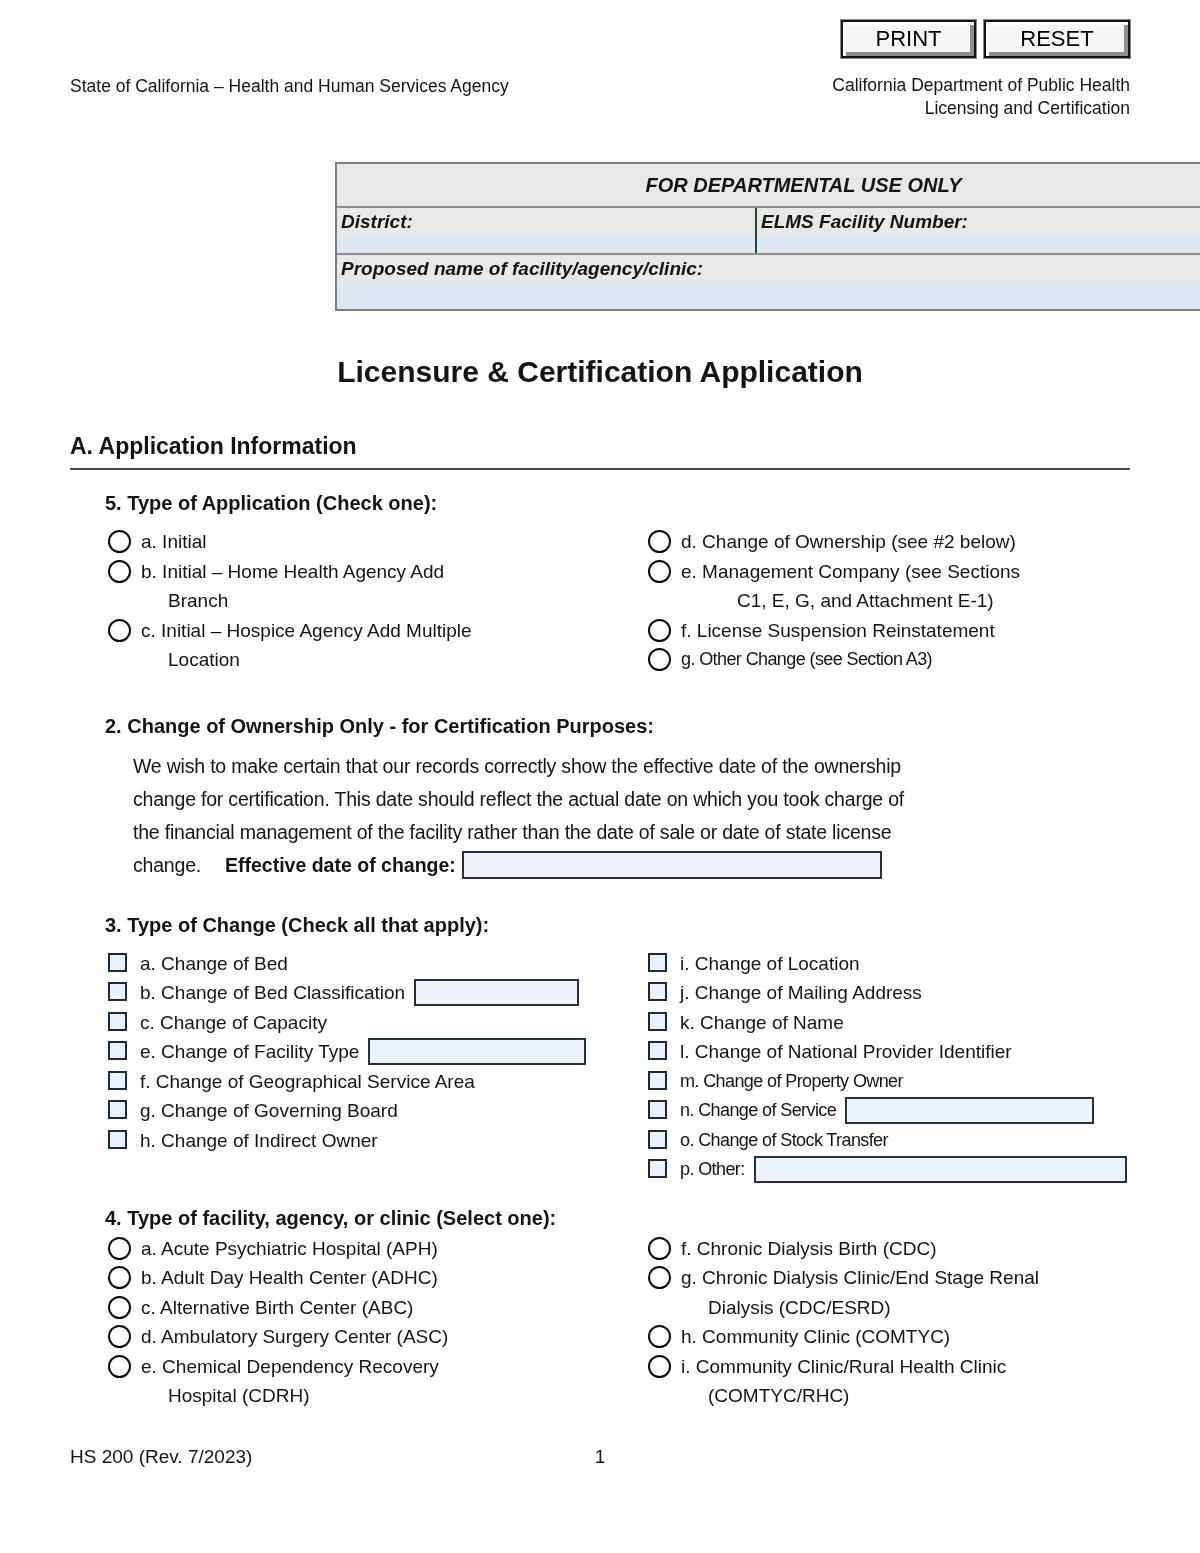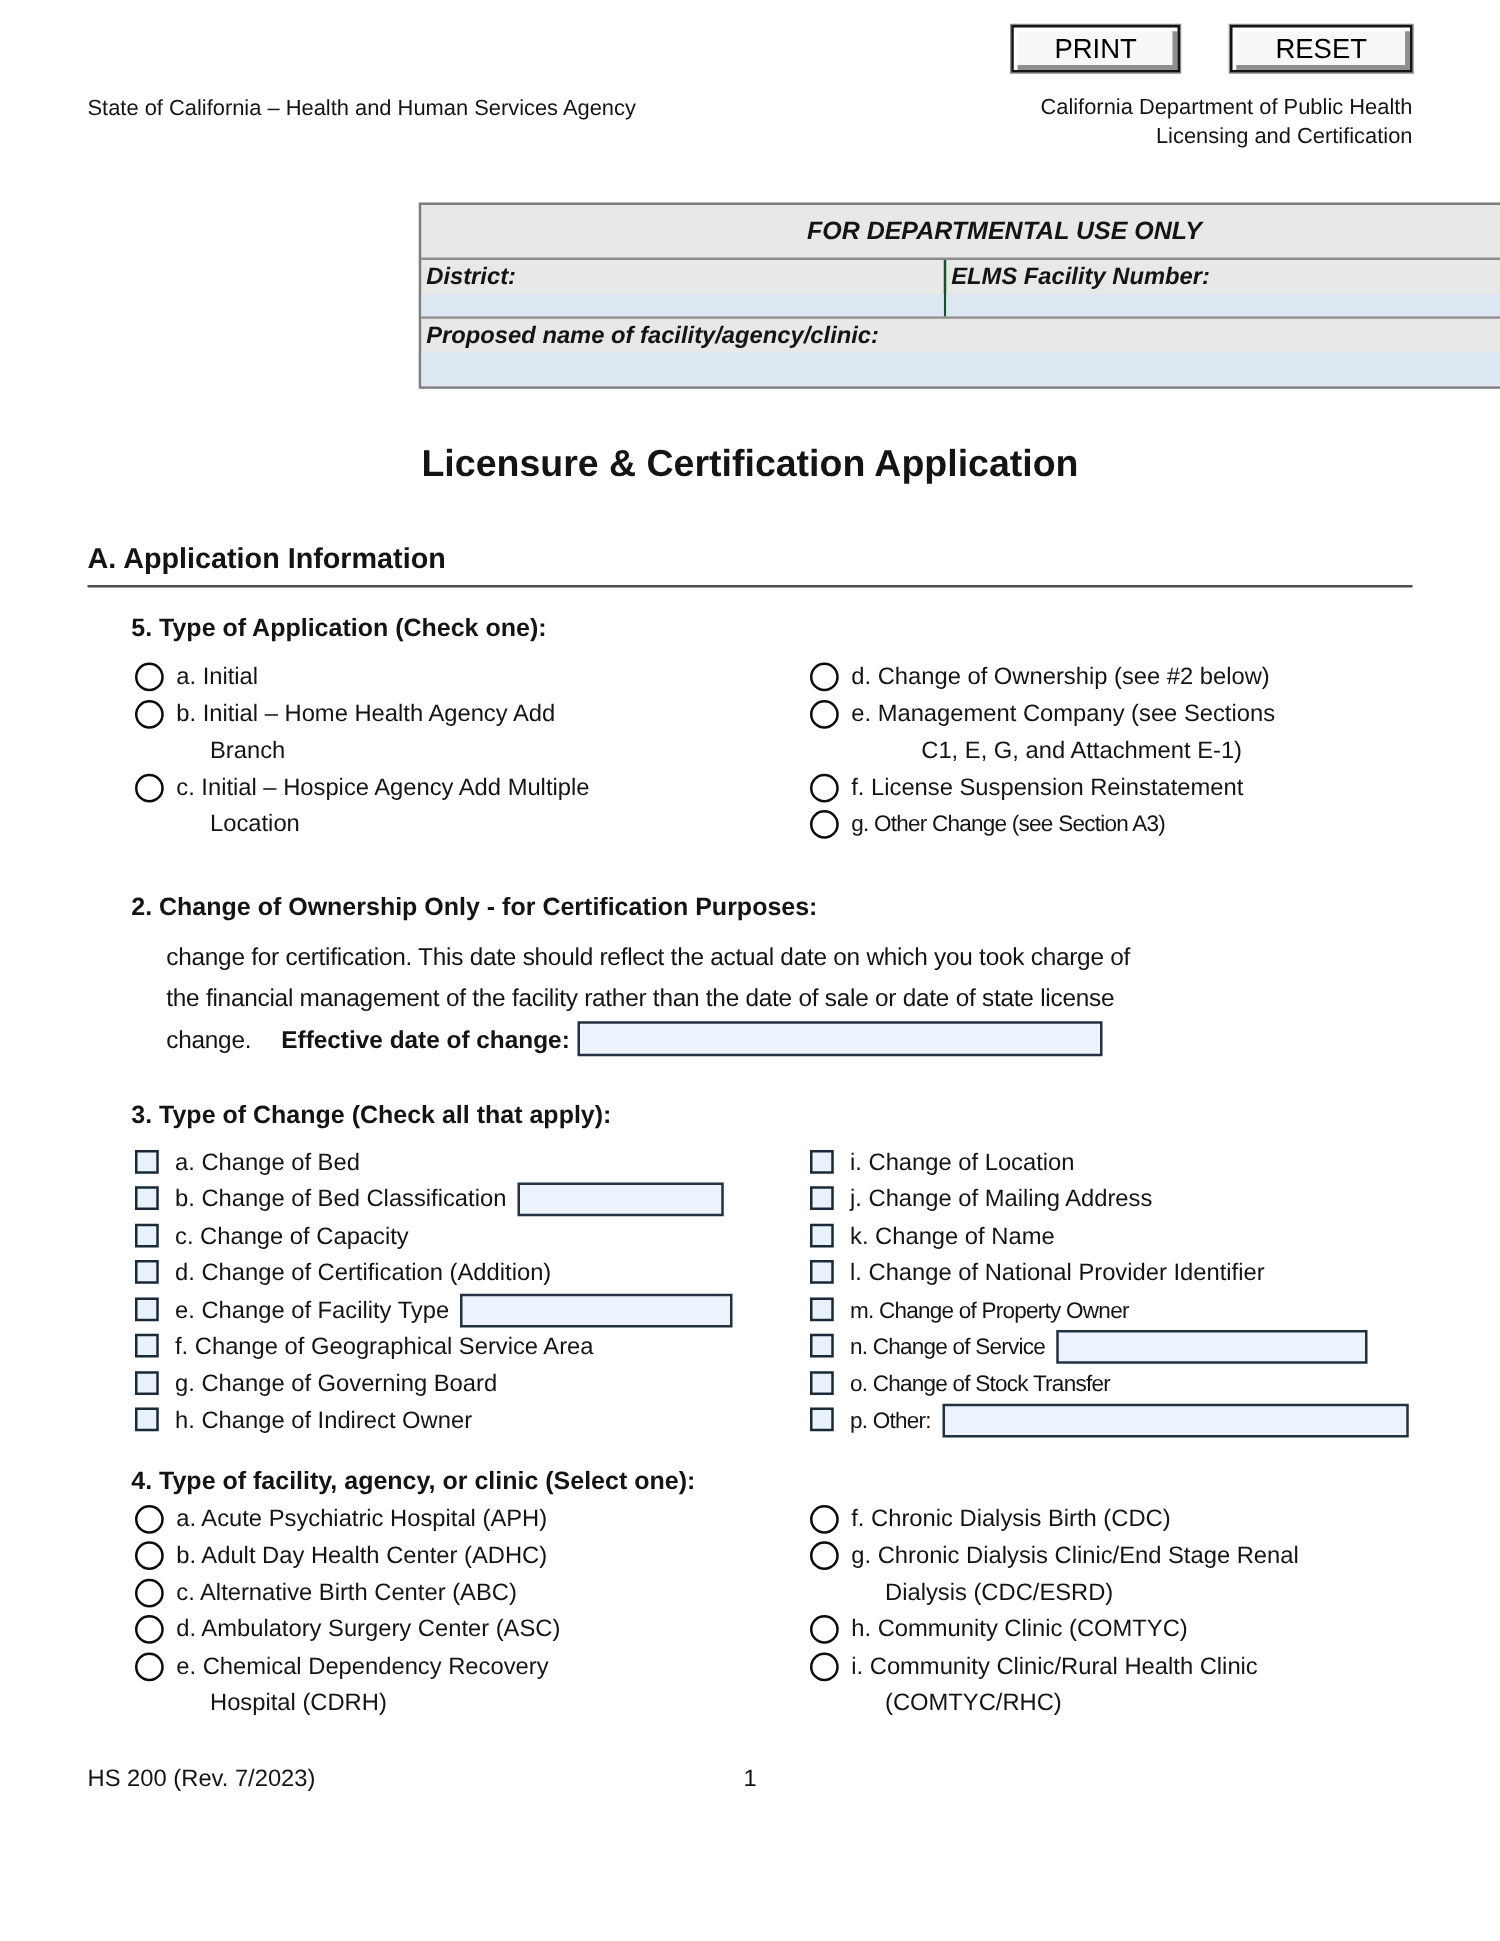--- a/index.html
+++ b/index.html
@@ -5,21 +5,21 @@
   * { box-sizing: border-box; margin: 0; padding: 0; }
   html, body { width: 1200px; height: 1553px; overflow: hidden; }
   body {
     background: #ffffff;
     color: #141414;
     font-family: "Liberation Sans", sans-serif;
   }
   .content { padding: 0 70px; }
 
   
-  .top-buttons { display: flex; justify-content: flex-end; gap: 40px; margin-top: 20px; }
+  .top-buttons { display: flex; justify-content: flex-end; gap: 8px; margin-top: 20px; }
   .px-btn {
     height: 38px; min-width: 135px; padding: 0 26px;
     font-family: "Liberation Sans", sans-serif;
     font-size: 22px; color: #000; text-align: center;
     background: #f7f7f7;
     border: 2px solid #141414;
     box-shadow: 0 0 0 1px #8a8a8a,
                 inset 3px 3px 0 #ffffff,
                 inset -4px -4px 0 #8f8f8f;
     cursor: pointer;
@@ -186,20 +186,21 @@
           <span class="radio"></span>
           <span class="opt-label condensed">
             <span class="opt-line">g. Other Change (see Section A3)</span>
           </span>
         </div>
       </div>
   </div>
 
   <div class="q-heading qh-2">2. Change of Ownership Only - for Certification Purposes:</div>
   <div class="para">
+    <span class="para-line">We wish to make certain that our records correctly show the effective date of the ownership</span>
     <span class="para-line">change for certification. This date should reflect the actual date on which you took charge of</span>
     <span class="para-line">the financial management of the facility rather than the date of sale or date of state license</span>
     <span class="para-line"><span>change.</span><span class="effective-label">Effective date of change:</span><span class="effective-field"></span></span>
   </div>
 
   <div class="q-heading qh-3">3. Type of Change (Check all that apply):</div>
   <div class="options-grid">
     <div>
         <div class="opt">
           <span class="checkbox"></span>
@@ -216,26 +217,20 @@
         </div>
         <div class="opt">
           <span class="checkbox"></span>
           <span class="opt-label">
             <span class="opt-line">c. Change of Capacity</span>
           </span>
         </div>
         <div class="opt">
           <span class="checkbox"></span>
           <span class="opt-label">
-            <span class="opt-line">d. Change of Certification (Addition)</span>
-          </span>
-        </div>
-        <div class="opt">
-          <span class="checkbox"></span>
-          <span class="opt-label">
             <span class="opt-line">e. Change of Facility Type</span>
           </span>
           <span class="inline-field" style="width: 218px;"></span>
         </div>
         <div class="opt">
           <span class="checkbox"></span>
           <span class="opt-label">
             <span class="opt-line">f. Change of Geographical Service Area</span>
           </span>
         </div>

